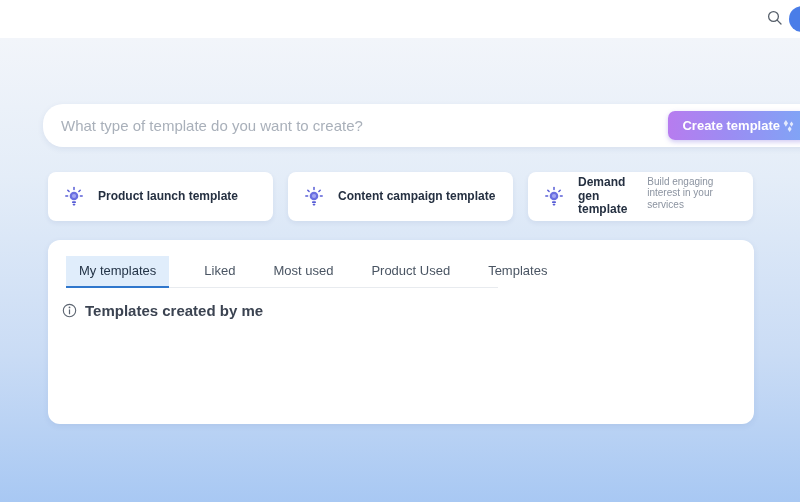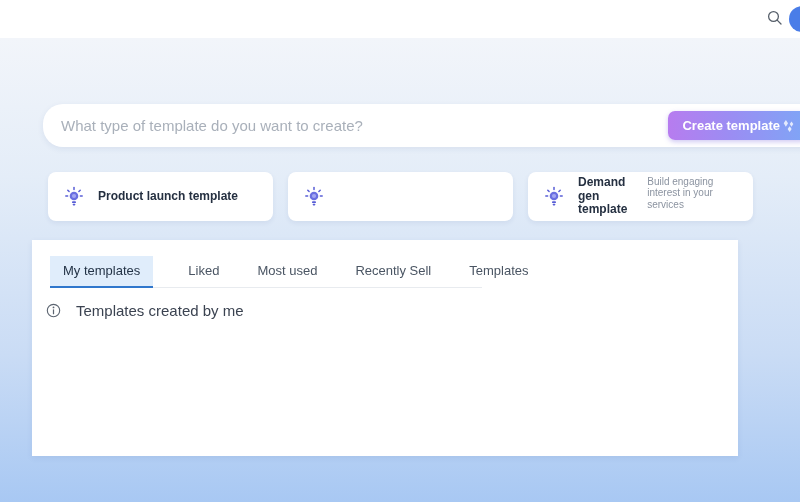--- a/index.html
+++ b/index.html
@@ -63,40 +63,40 @@
     display: flex; align-items: center; padding: 0 12px 0 14px; gap: 12px;
     cursor: pointer;
   }
   .card .bulb { width: 24px; height: 24px; flex: 0 0 auto; }
   .card-text { display: flex; flex-direction: row; gap: 2px; }
   .card-title { font-size: 12px; font-weight: bold; color: #253041; line-height: 1.15; }
   .card-sub { font-size: 10px; color: #8b93a0; line-height: 1.15; }
 
   
   .templates-panel {
-    position: absolute; left: 32px; top: 202px; width: 706px; height: 216px;
-    background: #ffffff; border-radius: 0;
+    position: absolute; left: 48px; top: 202px; width: 706px; height: 184px;
+    background: #ffffff; border-radius: 12px;
     box-shadow: 0 2px 6px rgba(40, 70, 130, 0.08);
   }
   .tabs-bar {
     display: inline-flex; align-items: flex-end;
     margin: 16px 0 0 18px; width: 432px;
     border-bottom: 1px solid #e8ebef;
   }
   .tab {
     padding: 7px 13px 8px; font-size: 13px; color: #4a5563; cursor: pointer;
     white-space: nowrap; margin-right: 12px; border-bottom: 2px solid transparent;
     margin-bottom: -1px;
   }
   .tab.active {
     background: #e0edfb; color: #243447; border-bottom: 2px solid #3077cc;
     margin-right: 22px;
   }
   .empty-row {
-    display: flex; align-items: center; gap: 15px; margin: 14px 0 16px 14px;
+    display: flex; align-items: center; gap: 8px; margin: 14px 0 16px 14px; font-weight: bold;
   }
   .empty-row .info { width: 15px; height: 15px; flex: 0 0 auto; }
   .empty-msg { font-size: 15px; color: #3b4351; }
 </style>
 </head>
 <body>
 
 <div class="app">
 
   <div class="topbar">
@@ -160,20 +160,21 @@
               <line x1="3.8" y1="11" x2="5.6" y2="11"></line>
               <line x1="18.4" y1="11" x2="20.2" y2="11"></line>
             </g>
             <circle cx="12" cy="11" r="4.3" fill="#6a6fe0"></circle>
             <circle cx="12" cy="11" r="2.1" fill="#a3a7f2"></circle>
             <rect x="10" y="16.2" width="4" height="1.9" rx="0.9" fill="#585dd6"></rect>
             <rect x="10.6" y="18.8" width="2.8" height="1.6" rx="0.8" fill="#585dd6"></rect>
           </svg>
         </span>
         <span class="card-text">
+          <span class="card-title">Content campaign template</span>
         </span>
       </div>
 
       <div class="card">
         <span class="bulb">
           <svg viewBox="0 0 24 24" width="24" height="24">
             <g stroke="#585dd6" stroke-width="1.5" stroke-linecap="round">
               <line x1="12" y1="2.6" x2="12" y2="4.4"></line>
               <line x1="5.8" y1="5.2" x2="7.1" y2="6.5"></line>
               <line x1="18.2" y1="5.2" x2="16.9" y2="6.5"></line>
@@ -193,21 +194,21 @@
       </div>
 
     </div>
 
     <div class="templates-panel">
 
       <div class="tabs-bar">
         <div class="tab active">My templates</div>
         <div class="tab">Liked</div>
         <div class="tab">Most used</div>
-        <div class="tab">Recently Sell</div>
+        <div class="tab">Product Used</div>
         <div class="tab">Templates</div>
       </div>
 
       <div class="empty-row">
         <span class="info">
           <svg viewBox="0 0 16 16" width="15" height="15">
             <circle cx="8" cy="8" r="6.6" fill="none" stroke="#5c6571" stroke-width="1.2"></circle>
             <line x1="8" y1="7.2" x2="8" y2="11.4" stroke="#5c6571" stroke-width="1.3" stroke-linecap="round"></line>
             <circle cx="8" cy="4.7" r="0.95" fill="#5c6571"></circle>
           </svg>

